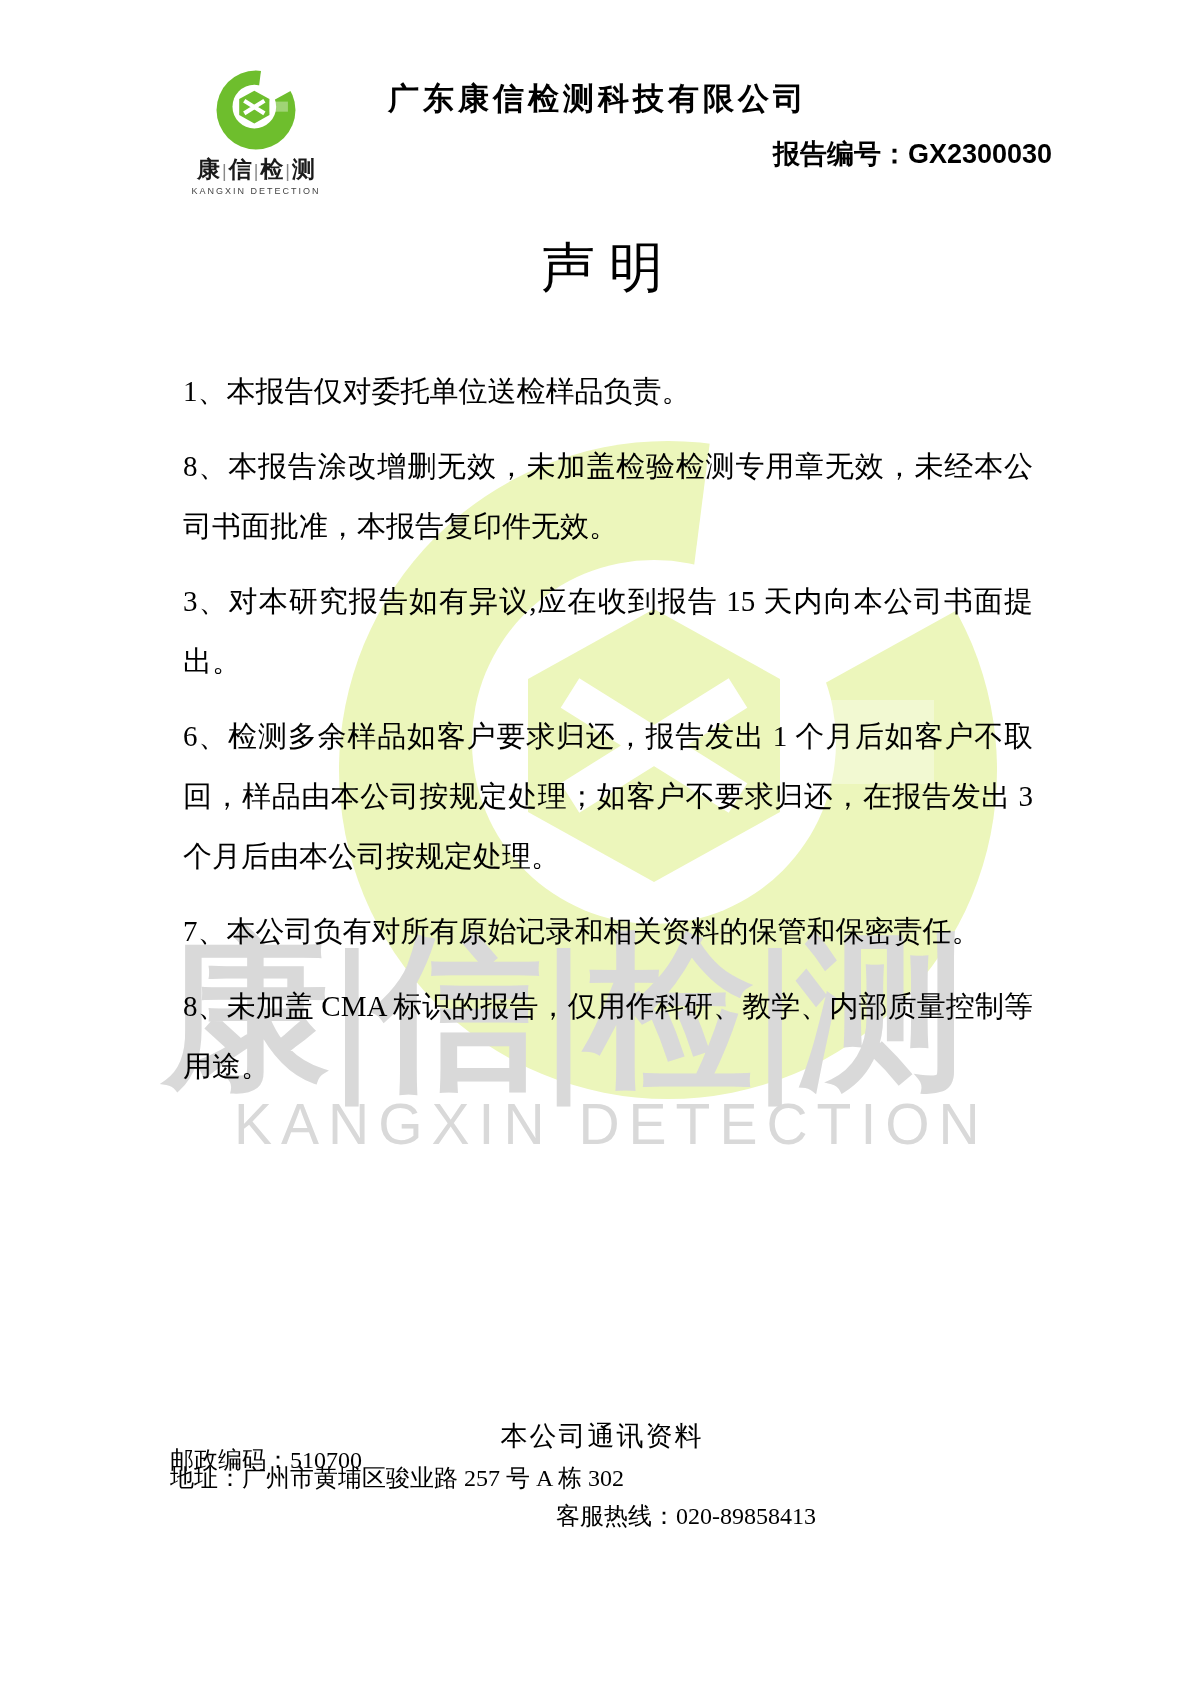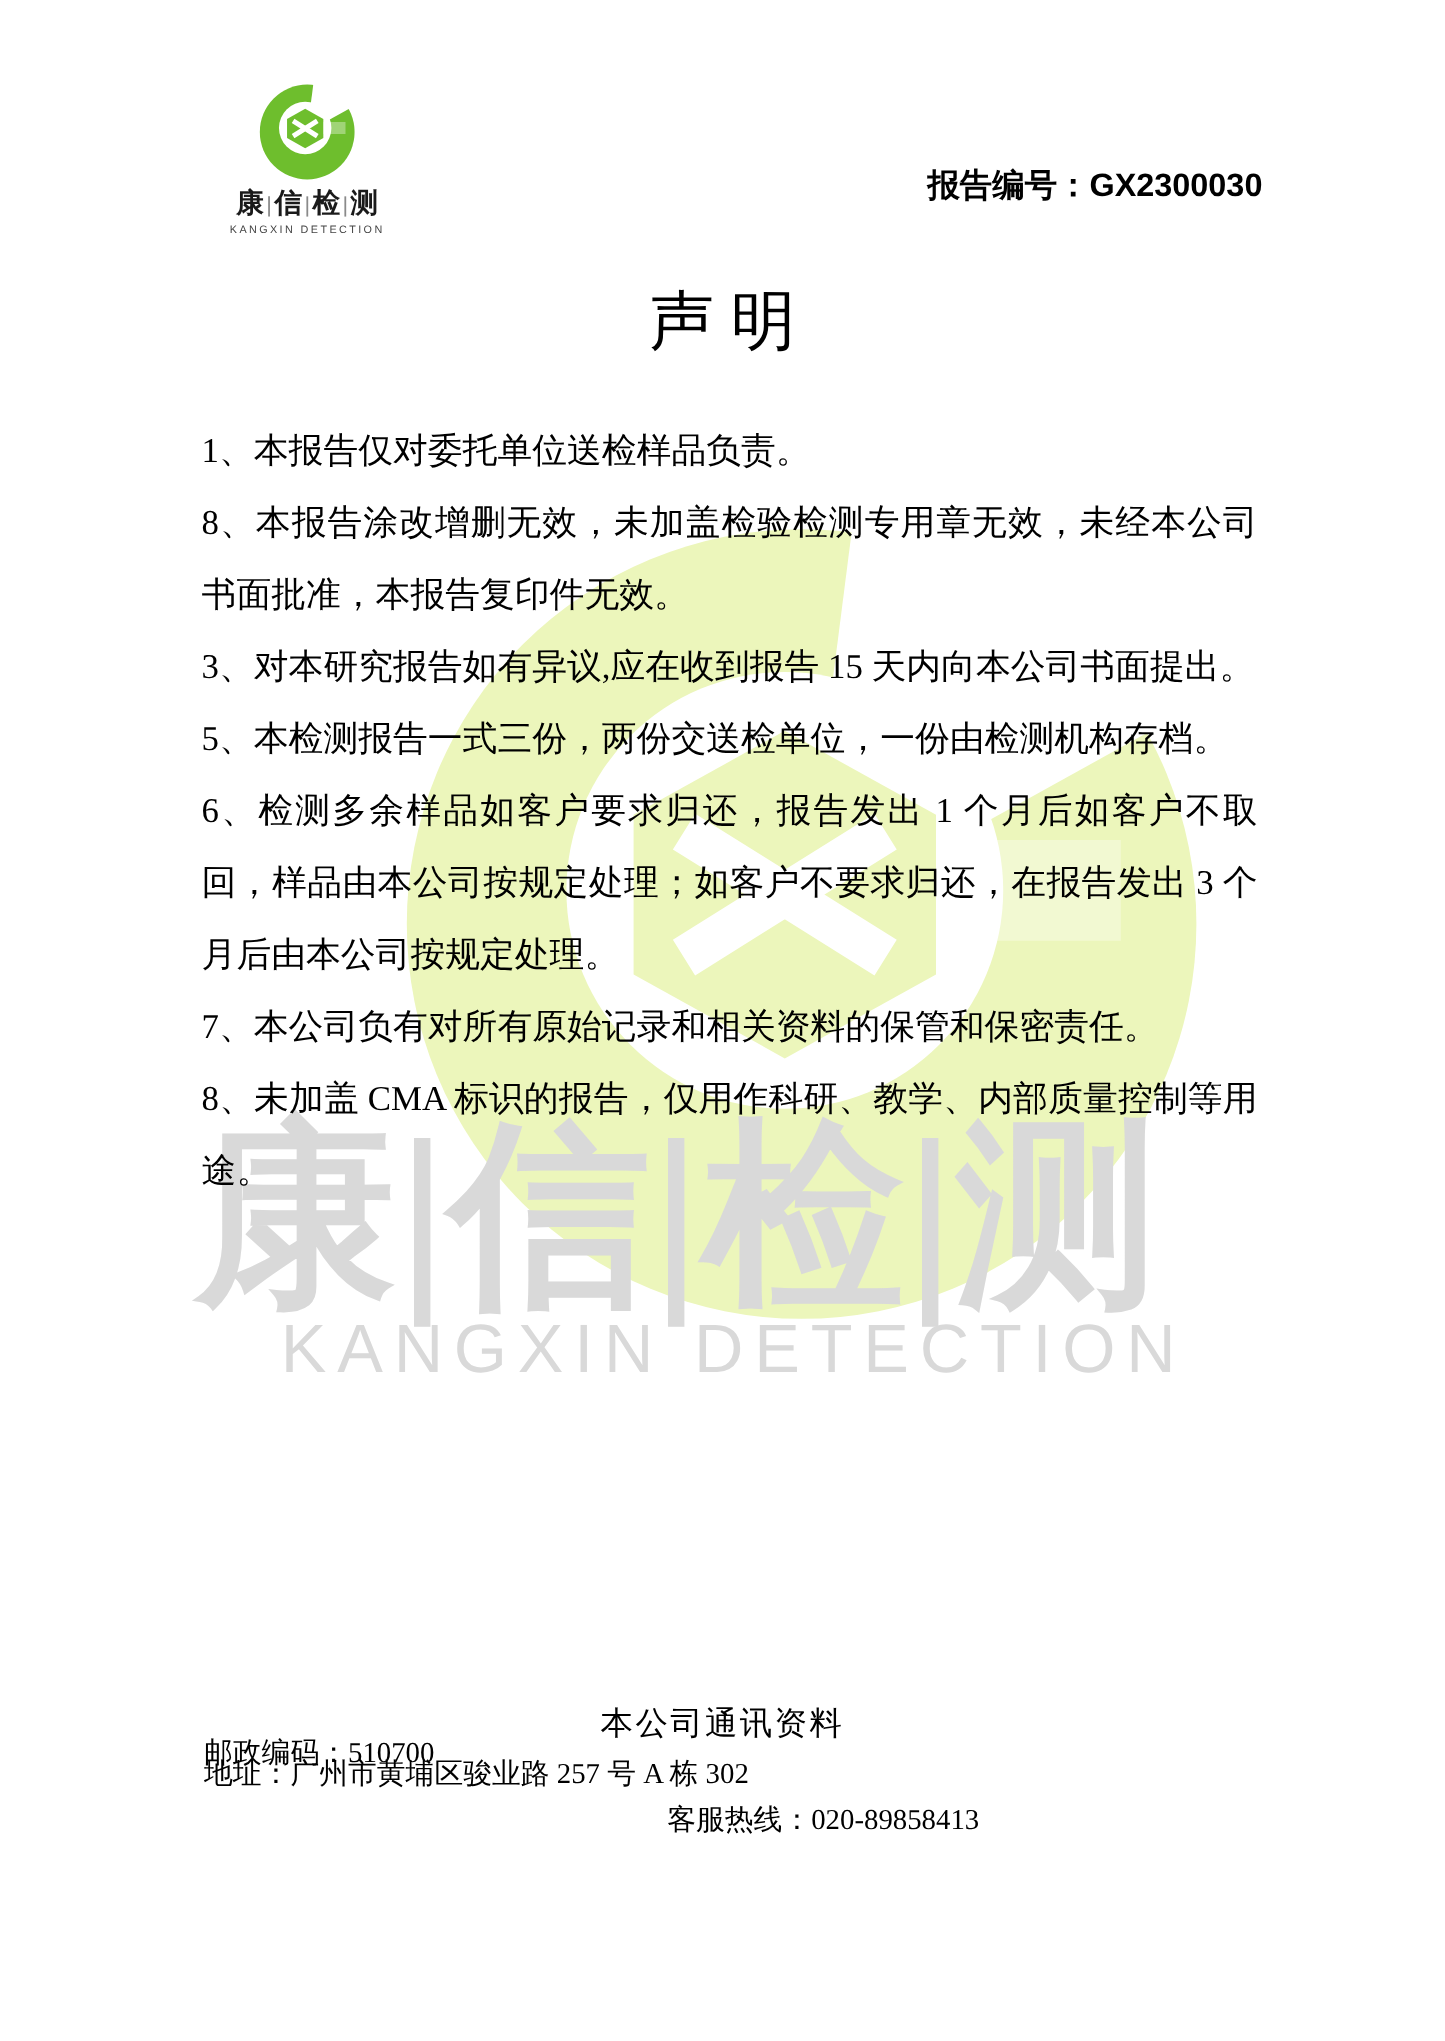--- a/index.html
+++ b/index.html
@@ -37,21 +37,21 @@
     position:absolute; left:0; top:232px; width:100%; z-index:2;
     text-align:center; font-family:"Liberation Sans","DejaVu Sans",sans-serif;
     font-size:54px; font-weight:normal; letter-spacing:14px; text-indent:14px;
   }
 
   
   .body-text {
     position:absolute; left:168px; top:346px; width:880px; z-index:2;
     font-size:29px; line-height:60px;
   }
-  .stmt { margin:0; text-align:justify; }
+  .stmt { margin:15px; text-align:justify; }
 
   
   .wm-circle {
     position:absolute; left:318px; top:420px; width:700px; height:700px;
     color:var(--watermark-green,#ecf6bb); z-index:0;
   }
   .wm-circle svg { width:100%; height:100%; }
   .wm-cn {
     position:absolute; left:162px; top:928px; z-index:1;
     font-family:"Liberation Sans","DejaVu Sans",sans-serif;
@@ -107,32 +107,32 @@
     <div class="logo-mark">
       <svg viewBox="0 0 100 100">
           <use href="#logomark"></use>
         </svg>
     </div>
     <div class="logo-cn"><span>康</span><span class="sep">|</span><span>信</span><span class="sep">|</span><span>检</span><span class="sep">|</span><span>测</span>
     </div>
     <div class="logo-en">KANGXIN DETECTION</div>
   </div>
 
+  <div class="company-name">广东康信检测科技有限公司</div>
 
   <div class="report-no">
     <span>报告编号：</span><span class="num">GX2300030</span>
   </div>
 
   <div class="doc-title">声明</div>
 
   <div class="body-text">
     <p class="stmt">1、本报告仅对委托单位送检样品负责。</p>
     <p class="stmt">8、本报告涂改增删无效，未加盖检验检测专用章无效，未经本公司书面批准，本报告复印件无效。</p>
     <p class="stmt">3、对本研究报告如有异议,应在收到报告 15 天内向本公司书面提出。</p>
-    <p class="stmt">5、本检测报告一式三份，两份交送检单位，一份由检测机构存档。</p>
     <p class="stmt">6、检测多余样品如客户要求归还，报告发出 1 个月后如客户不取回，样品由本公司按规定处理；如客户不要求归还，在报告发出 3 个月后由本公司按规定处理。</p>
     <p class="stmt">7、本公司负有对所有原始记录和相关资料的保管和保密责任。</p>
     <p class="stmt">8、未加盖 CMA 标识的报告，仅用作科研、教学、内部质量控制等用途。</p>
   </div>
 
   <div class="footer-heading">本公司通讯资料</div>
   <div class="footer-line footer-address">地址：广州市黄埔区骏业路 257 号 A 栋 302</div>
   <div class="footer-line footer-postal">邮政编码：510700</div>
   <div class="footer-line footer-hotline">客服热线：020-89858413</div>
 

